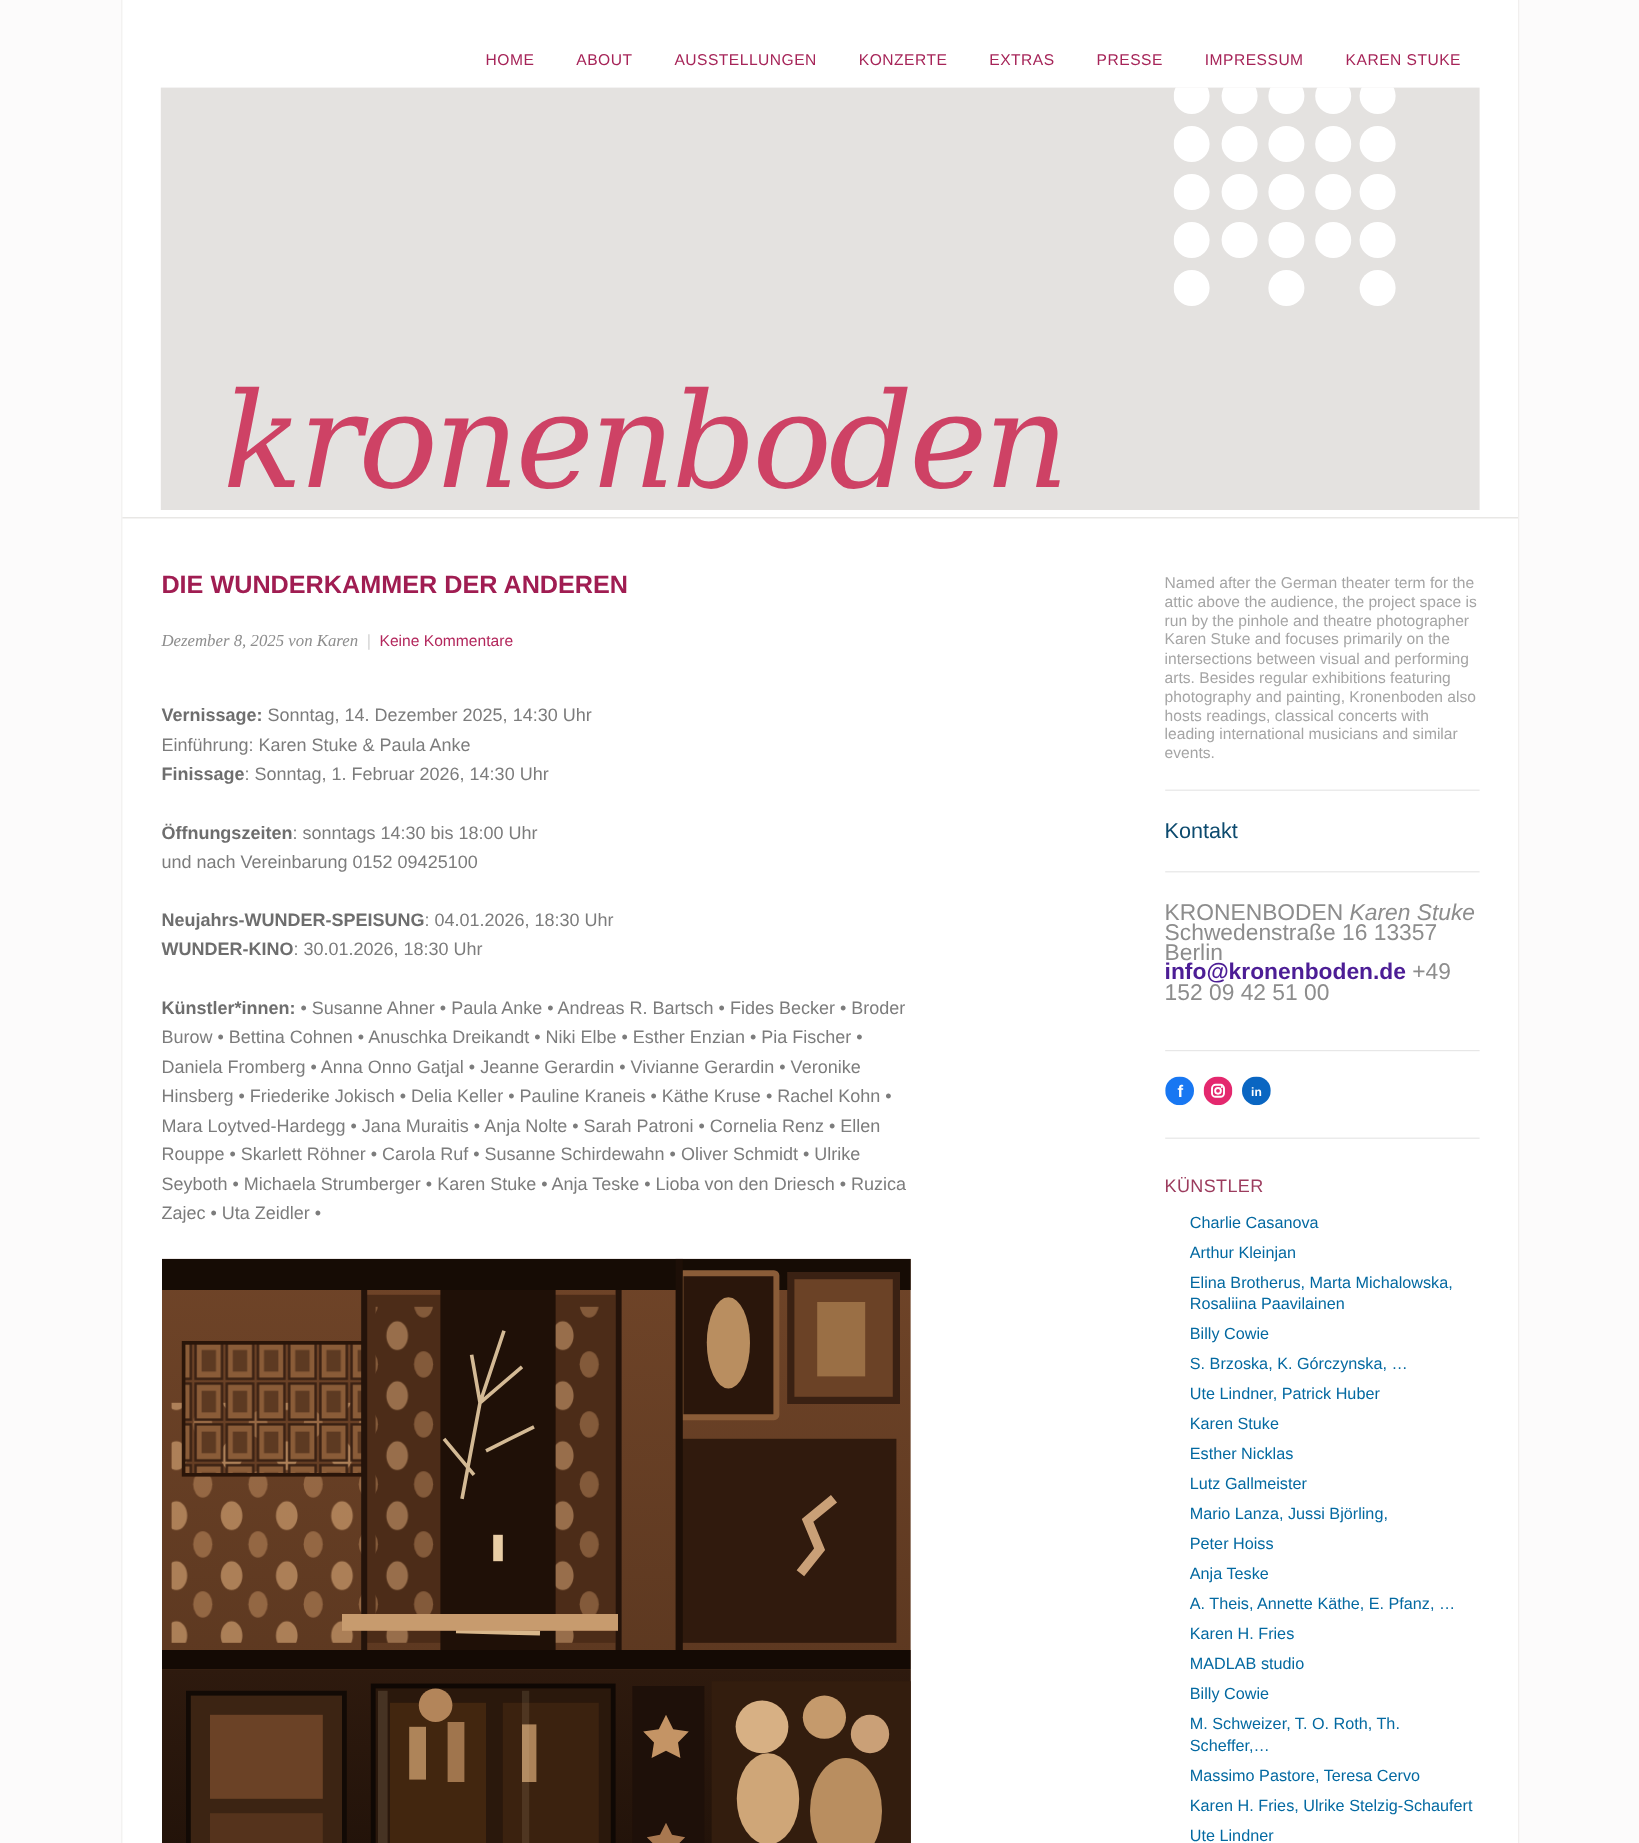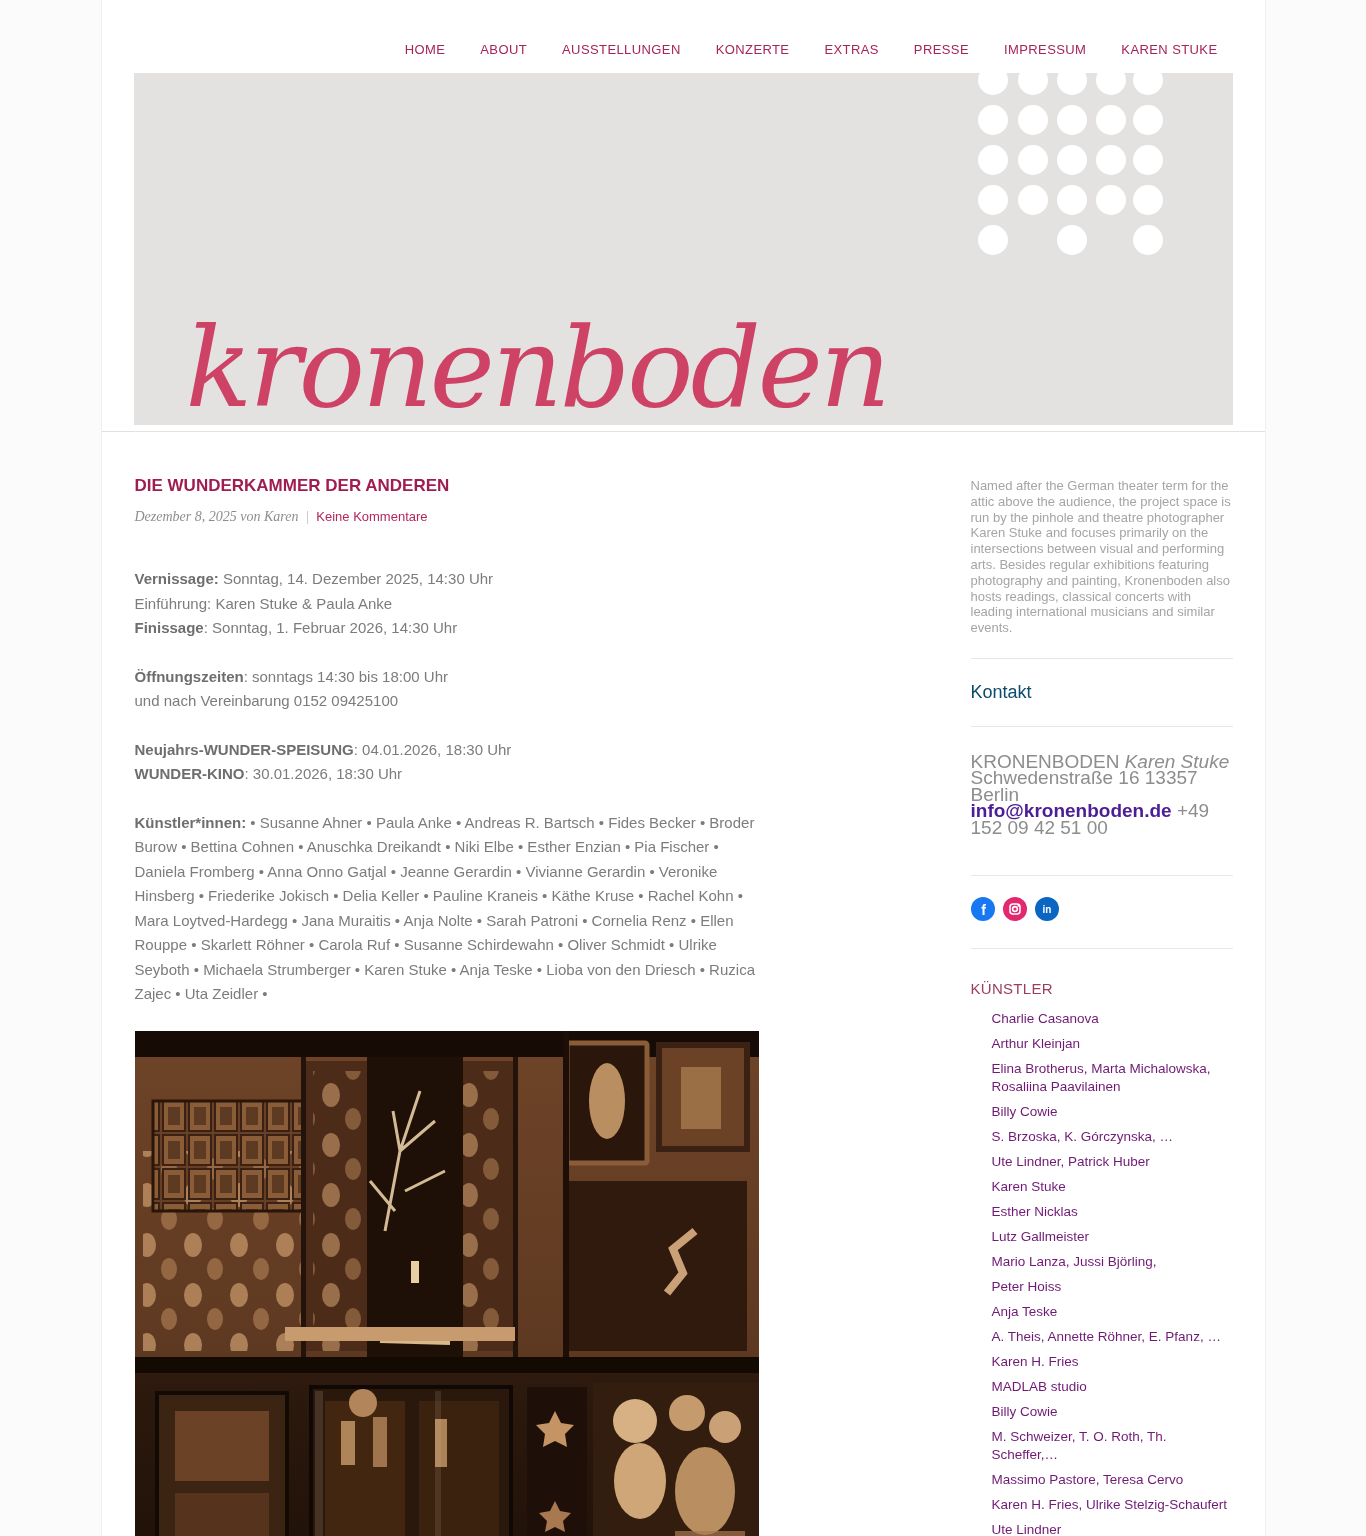--- a/index.html
+++ b/index.html
@@ -18,41 +18,41 @@
         font-weight:400;font-size:110px;color:#ce4265;letter-spacing:-3px;line-height:1;}
   .dots{position:absolute;left:844px;top:-8px;}
   .banner-rule{height:1px;background:#e3e1df;margin:6px 0 0 0;}
 
   
   .content{display:flex;padding:44px 32px 0 33px;box-sizing:border-box;}
   .article{width:624px;}
   .sidebar{width:262px;margin-left:auto;}
 
   
-  .post-title{font-size:17px;font-weight:700;color:#a01d52;margin:0 0 13px 0;letter-spacing:0;}
+  .post-title{font-size:21px;font-weight:700;color:#a01d52;margin:0 0 26px 0;letter-spacing:0;}
   .meta{font-size:14px;color:#8d8d8d;margin:0 0 42px 0;font-family:"Liberation Serif",serif;font-style:italic;}
   .meta .sep{color:#bbb;font-style:normal;margin:0 4px;}
   .meta a{color:#b3275c;text-decoration:none;font-family:"Liberation Sans",sans-serif;font-style:normal;font-size:13px;text-align:center;}
   .body-par{font-size:15px;line-height:24.5px;color:#7c7c7c;margin:0 0 24px 0;}
   .body-par strong{color:#6e6e6e;}
   .photo-wrap{margin-top:9px;width:624px;}
 
   
   .about{font-size:13px;line-height:15.8px;color:#a5a5a5;margin:2px 0 22px 0;}
   .side-rule{border:none;border-top:1px solid #e7e7e7;margin:0;}
   .kontakt{padding:23px 0;}
   .kontakt a{font-size:18px;color:#0c4a6e;text-decoration:none;margin-top:11px;}
   .contact-block{padding:27px 0 39px 0;font-size:19px;line-height:16.5px;color:#8d8d8d;}
   .contact-block em{font-style:italic;}
   .contact-block .email{color:#4c1d95;font-weight:700;text-decoration:none;}
   .social-row{padding:21px 0 27px 0;display:flex;gap:8px;align-items:center;}
   .social-row a{display:block;width:24px;height:24px;}
   .kuenstler-heading{margin:31px 0 0 0;font-size:15px;font-weight:400;color:#9c3c5e;letter-spacing:.3px;}
   ul.kuenstler{list-style:none;margin:13px 0 0 0;padding:0 0 0 21px;}
-  ul.kuenstler li{color:#701a75;font-size:13.5px;line-height:18px;margin-bottom:7px;cursor:pointer;}
+  ul.kuenstler li{color:#0369a1;font-size:13.5px;line-height:18px;margin-bottom:7px;cursor:pointer;}
 </style>
 </head>
 <body>
 
 <div class="viewport">
   <div class="card">
 
     <nav class="nav">
         <a href="#">HOME</a>
         <a href="#">ABOUT</a>
@@ -223,21 +223,21 @@
             <li>Elina Brotherus, Marta Michalowska, Rosaliina Paavilainen</li>
             <li>Billy Cowie</li>
             <li>S. Brzoska, K. Górczynska, …</li>
             <li>Ute Lindner, Patrick Huber</li>
             <li>Karen Stuke</li>
             <li>Esther Nicklas</li>
             <li>Lutz Gallmeister</li>
             <li>Mario Lanza, Jussi Björling,</li>
             <li>Peter Hoiss</li>
             <li>Anja Teske</li>
-            <li>A. Theis, Annette Röhner, E. Pfanz, …</li>
+            <li>A. Theis, Annette Käthe, E. Pfanz, …</li>
             <li>Karen H. Fries</li>
             <li>MADLAB studio</li>
             <li>Billy Cowie</li>
             <li>M. Schweizer, T. O. Roth, Th. Scheffer,…</li>
             <li>Massimo Pastore, Teresa Cervo</li>
             <li>Karen H. Fries, Ulrike Stelzig-Schaufert</li>
             <li>Ute Lindner</li>
             <li>Armin Kauker</li>
           </ul>
       </aside>

